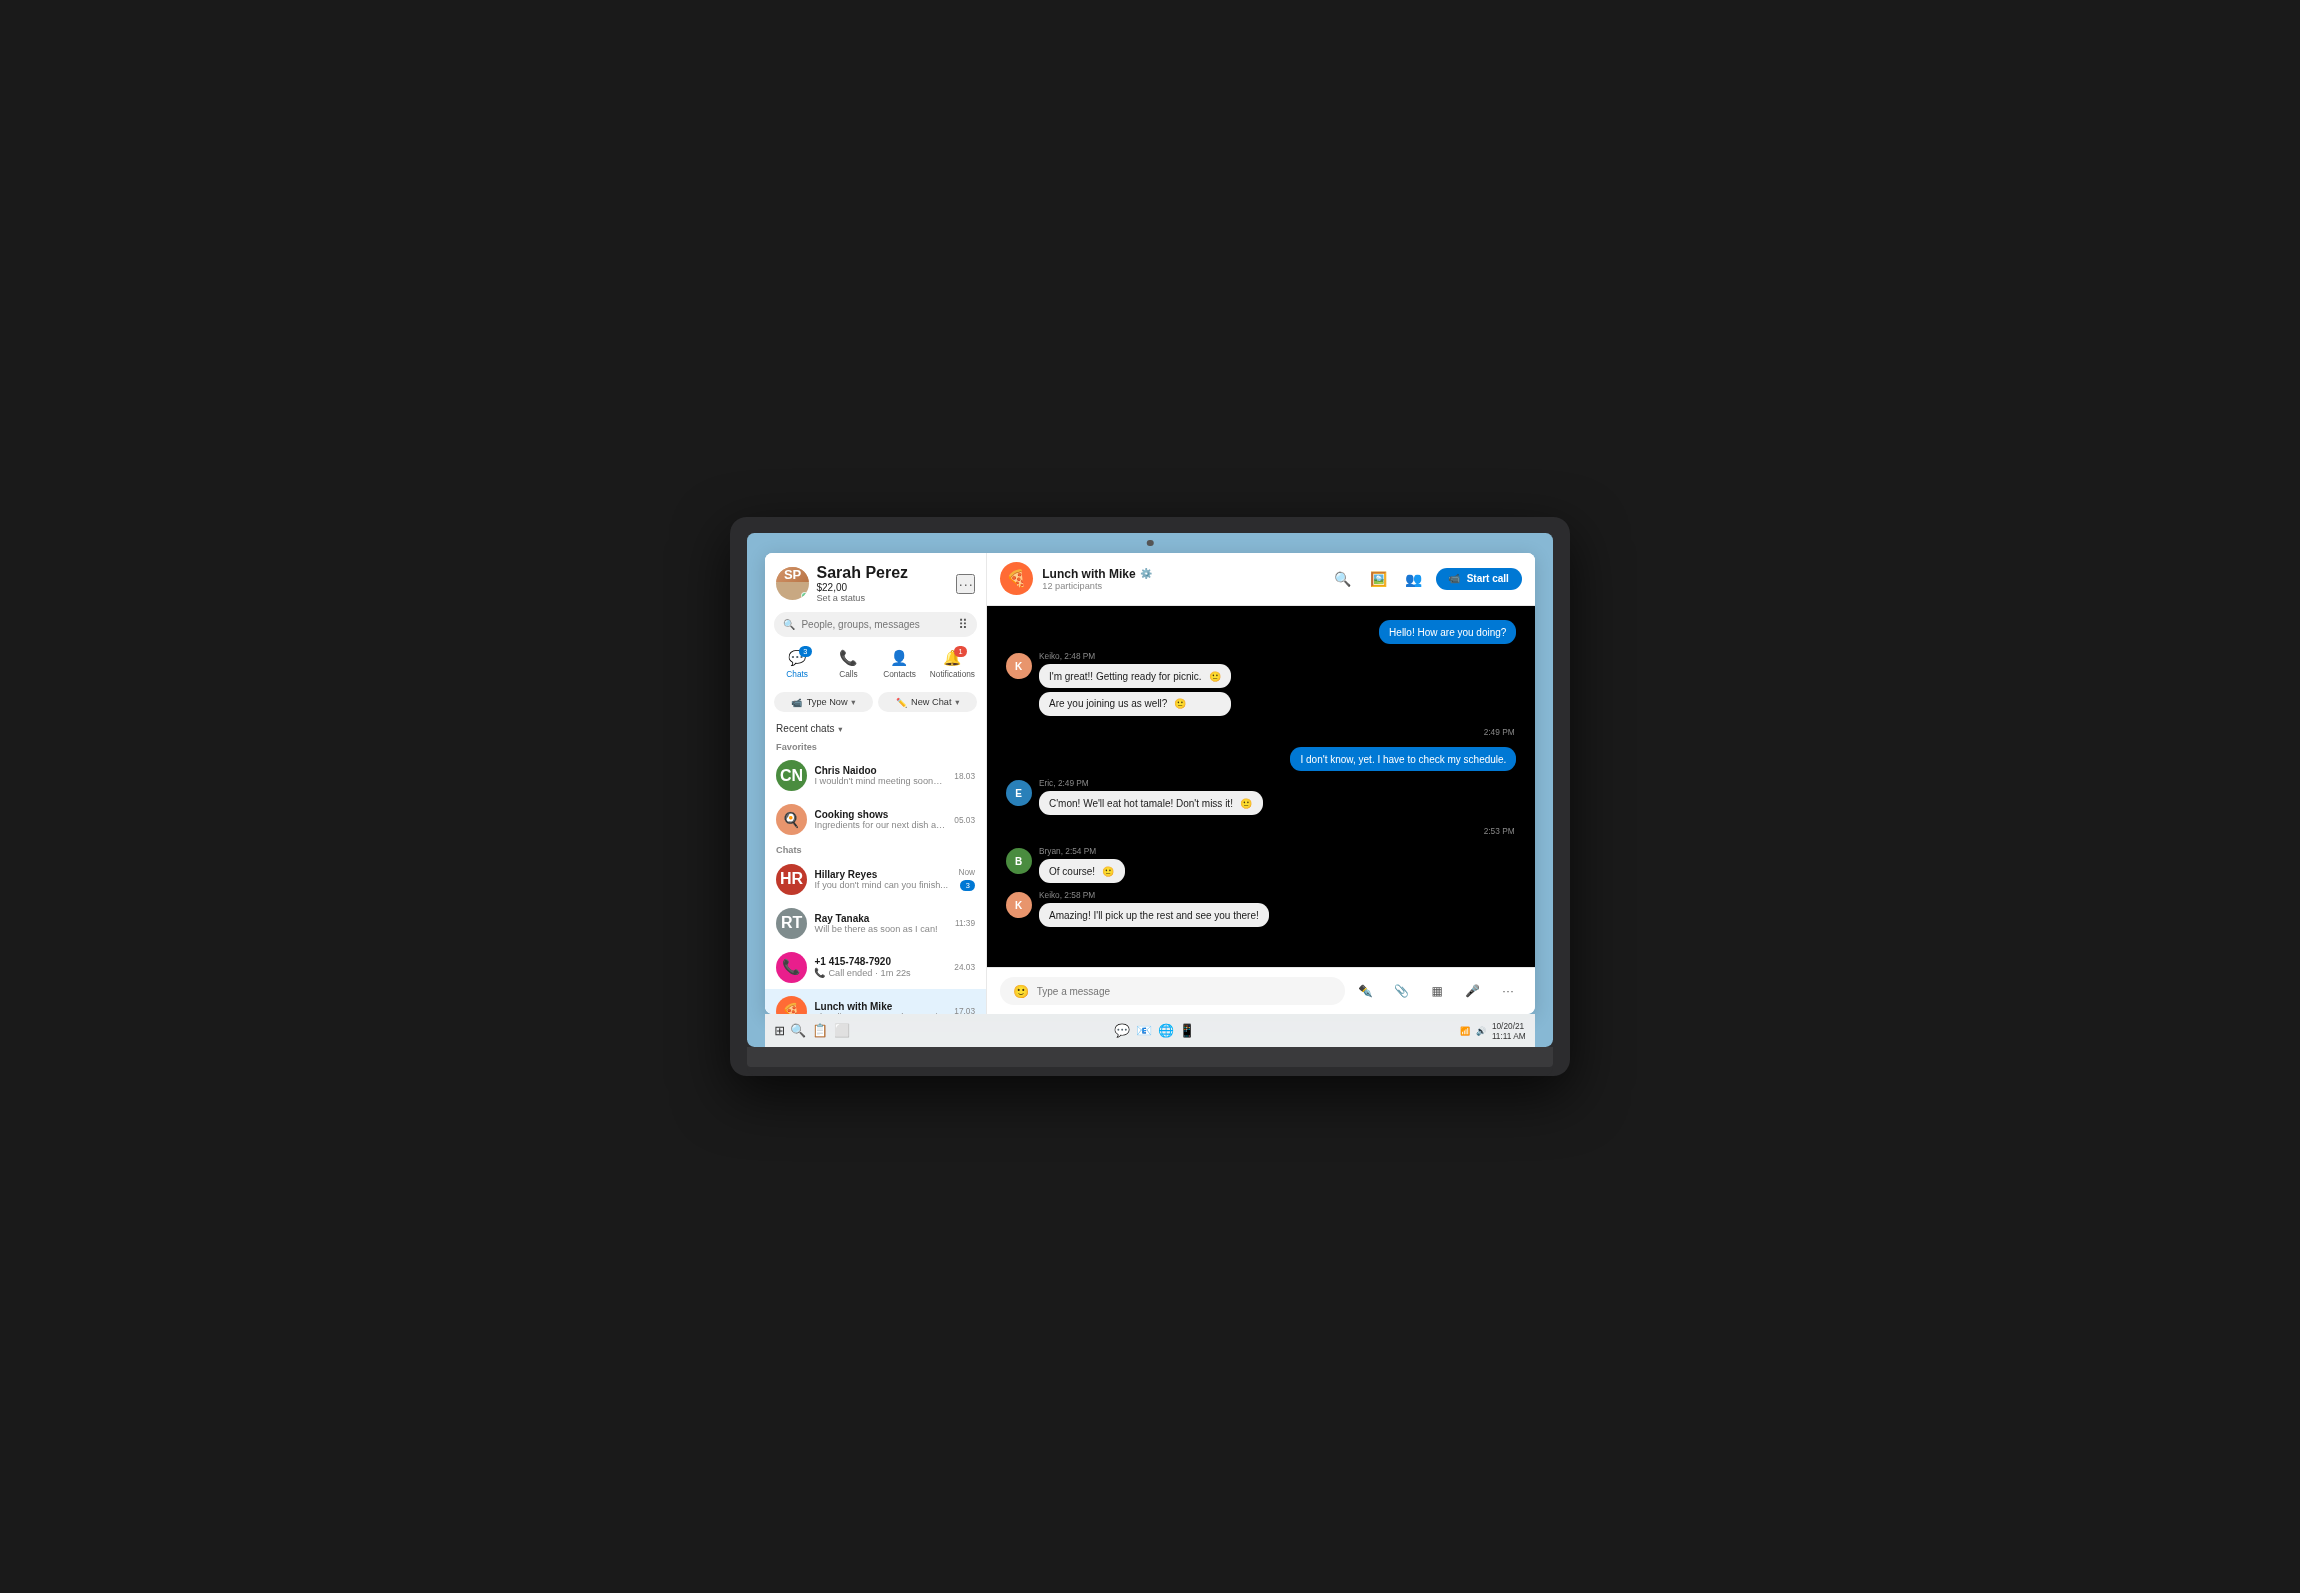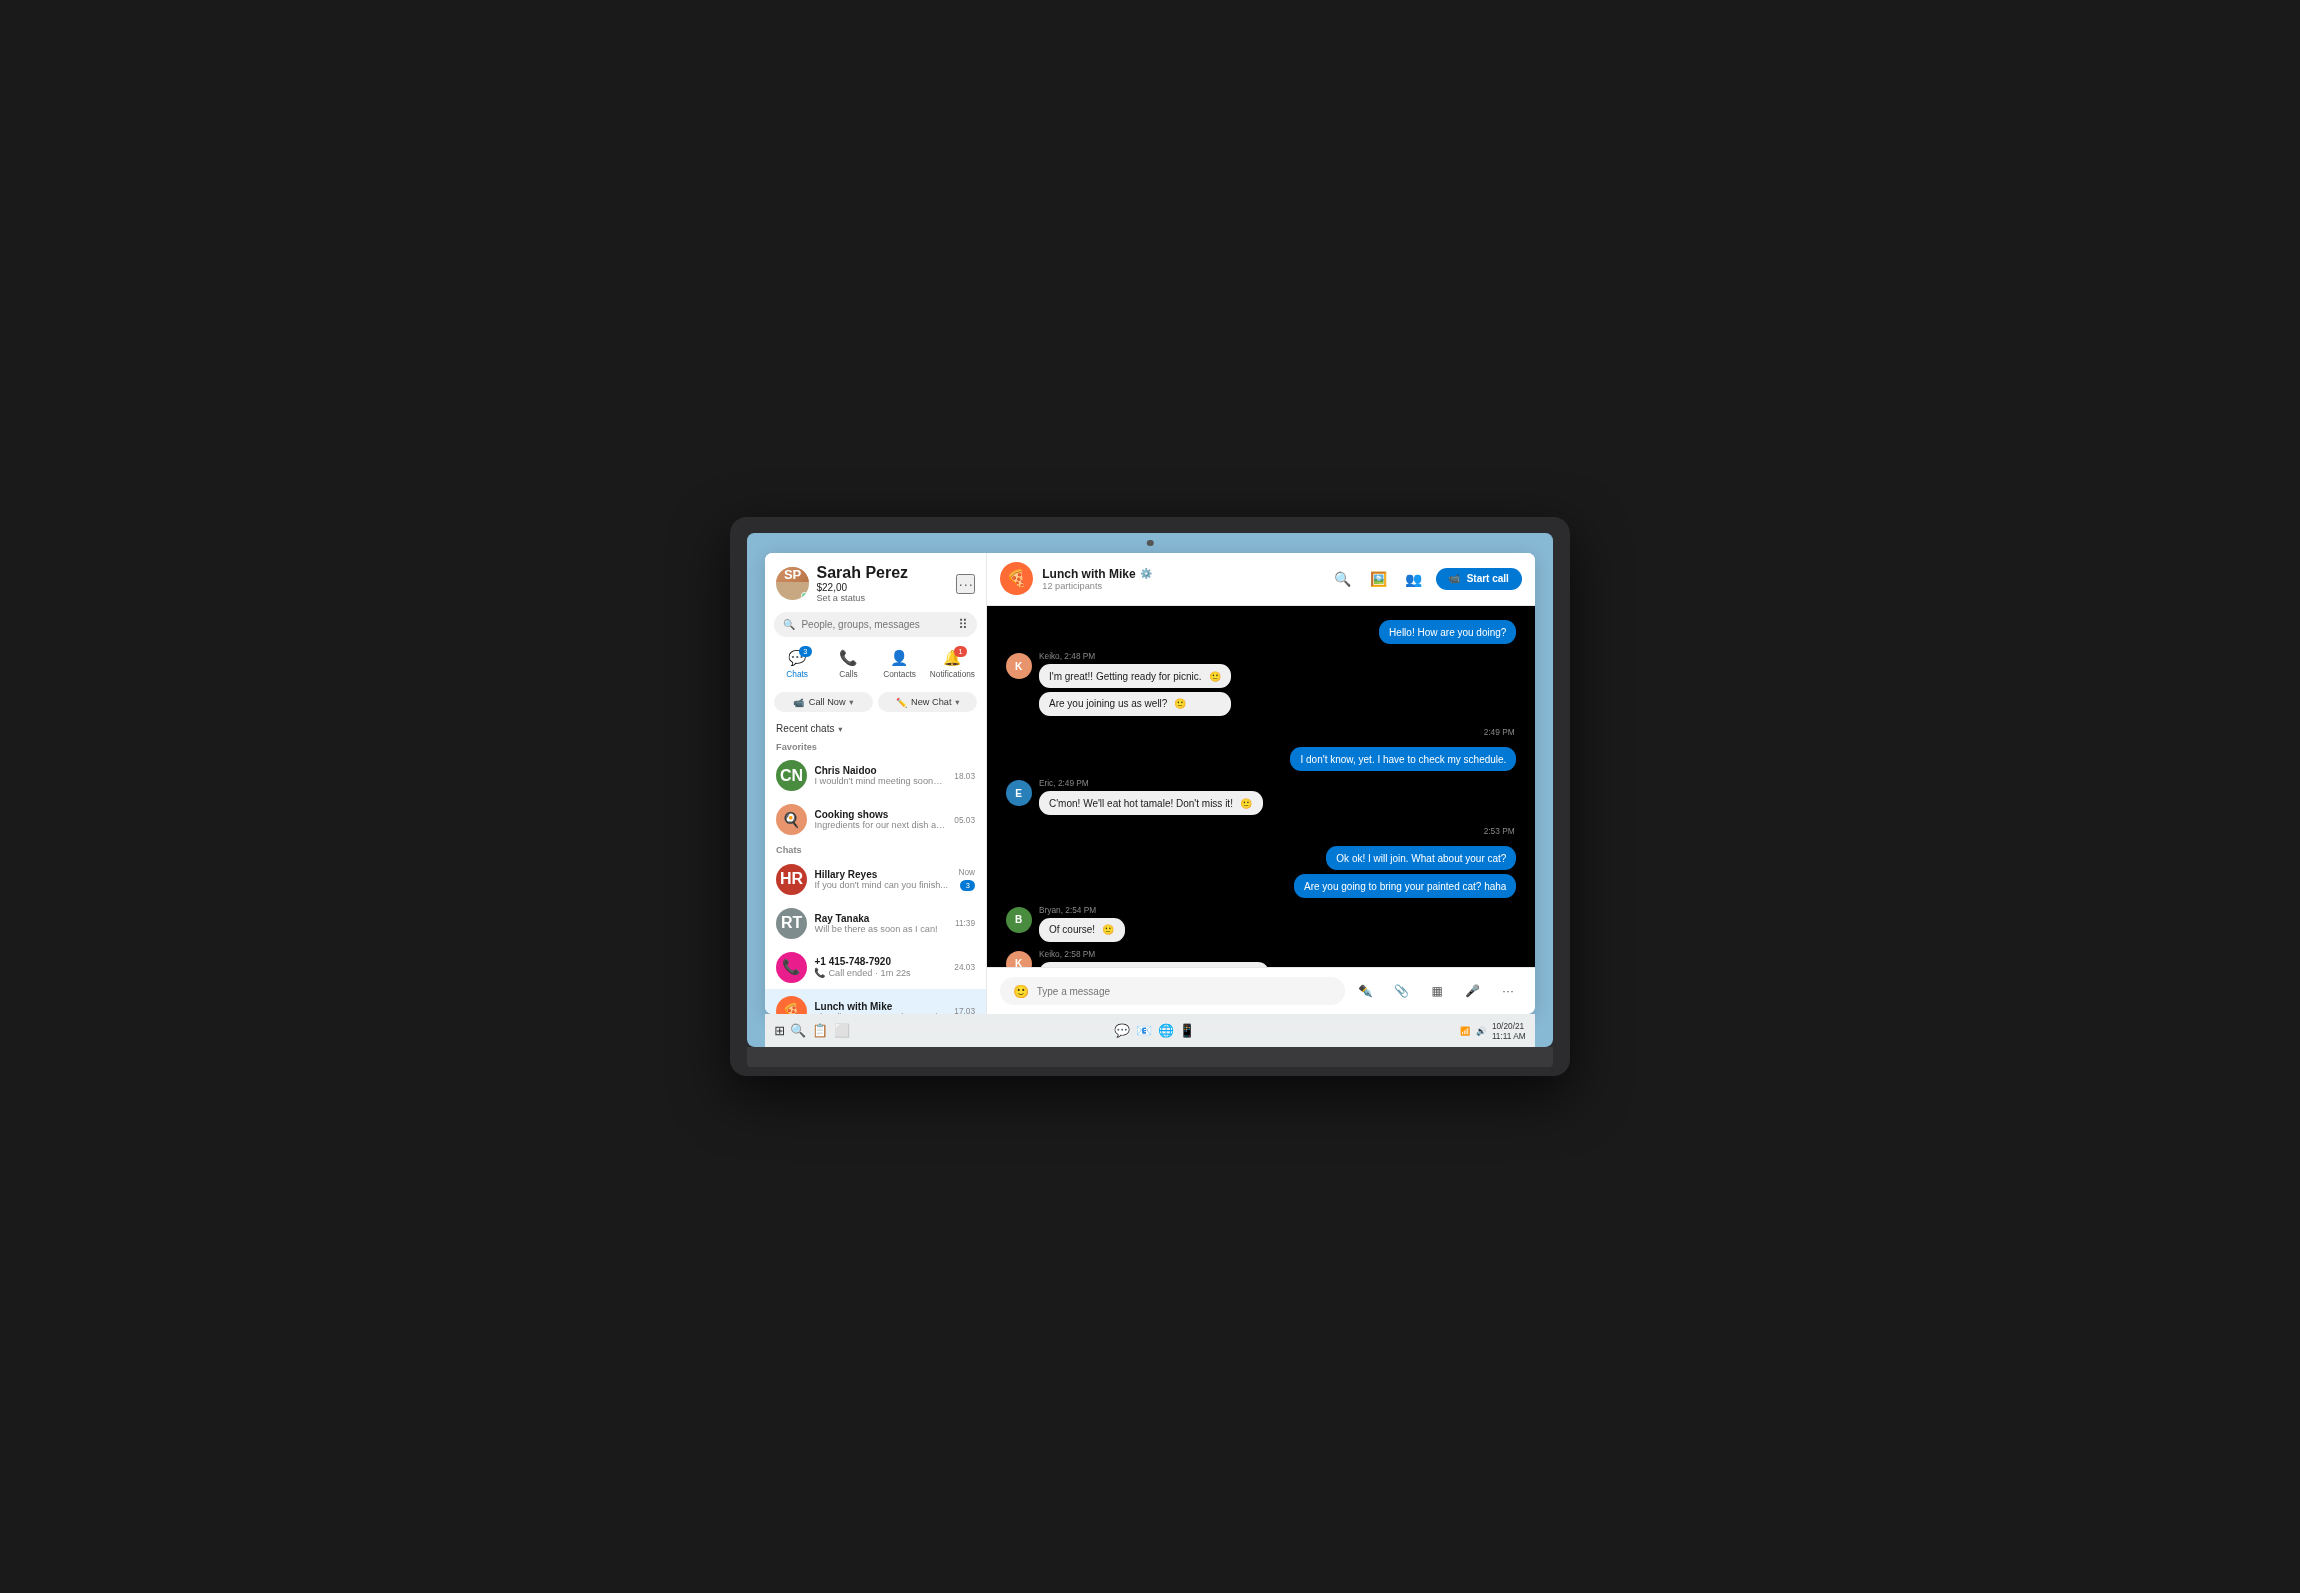--- a/index.html
+++ b/index.html
@@ -400,21 +400,21 @@
                 🔔
                 <span class="badge red">1</span>
               </span>
               <span class="tab-label">Notifications</span>
             </div>
           </div>
 
           <div class="action-btns">
             <button class="action-btn">
               <span>📹</span>
-              <span>Call Now</span>
+              <span>Type Now</span>
               <span class="btn-arrow">▾</span>
             </button>
             <button class="action-btn">
               <span>✏️</span>
               <span>New Chat</span>
               <span class="btn-arrow">▾</span>
             </button>
           </div>
 
           <div class="section-header">
@@ -562,28 +562,20 @@
                 <div class="bubble-group">
                   <span class="bubble">C'mon! We'll eat hot tamale! Don't miss it!
                     <span class="emoji-reaction">🙂</span>
                   </span>
                 </div>
               </div>
             </div>
 
             <div class="timestamp-center">2:53 PM</div>
 
-            <div class="msg-row sent">
-              <div class="msg-content">
-                <div class="bubble-group sent">
-                  <span class="bubble sent">Ok ok! I will join. What about your cat?</span>
-                  <span class="bubble sent">Are you going to bring your painted cat? haha</span>
-                </div>
-              </div>
-            </div>
 
             <div class="msg-row">
               <div class="msg-avatar" style="background:#4a8c3f;">B</div>
               <div class="msg-content">
                 <div class="msg-sender-time">Bryan, 2:54 PM</div>
                 <div class="bubble-group">
                   <span class="bubble">Of course!
                     <span class="emoji-reaction">🙂</span>
                   </span>
                 </div>

